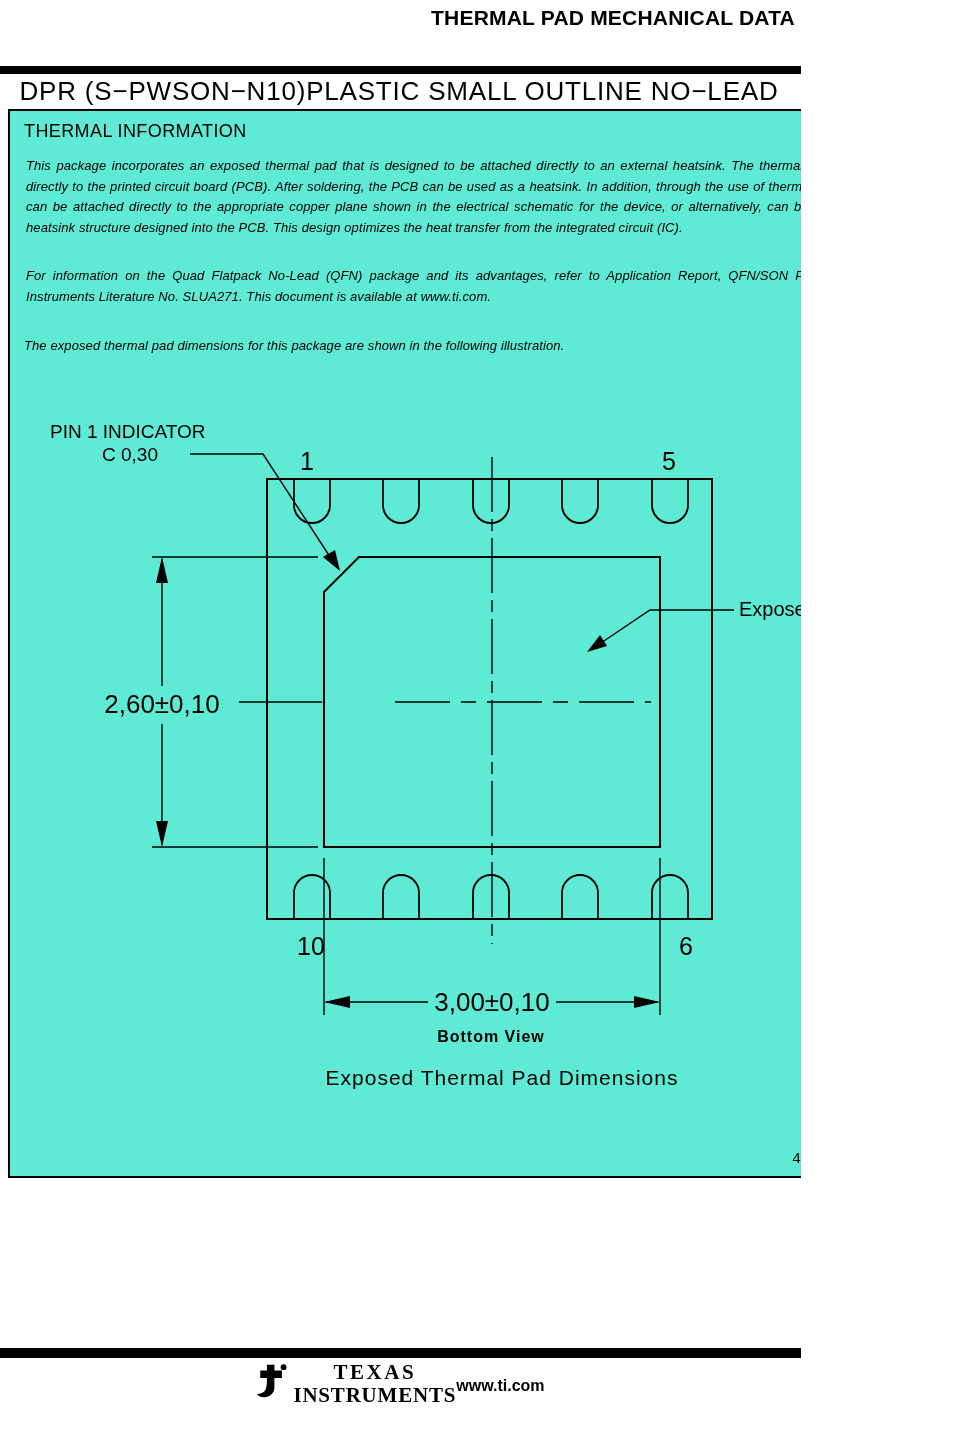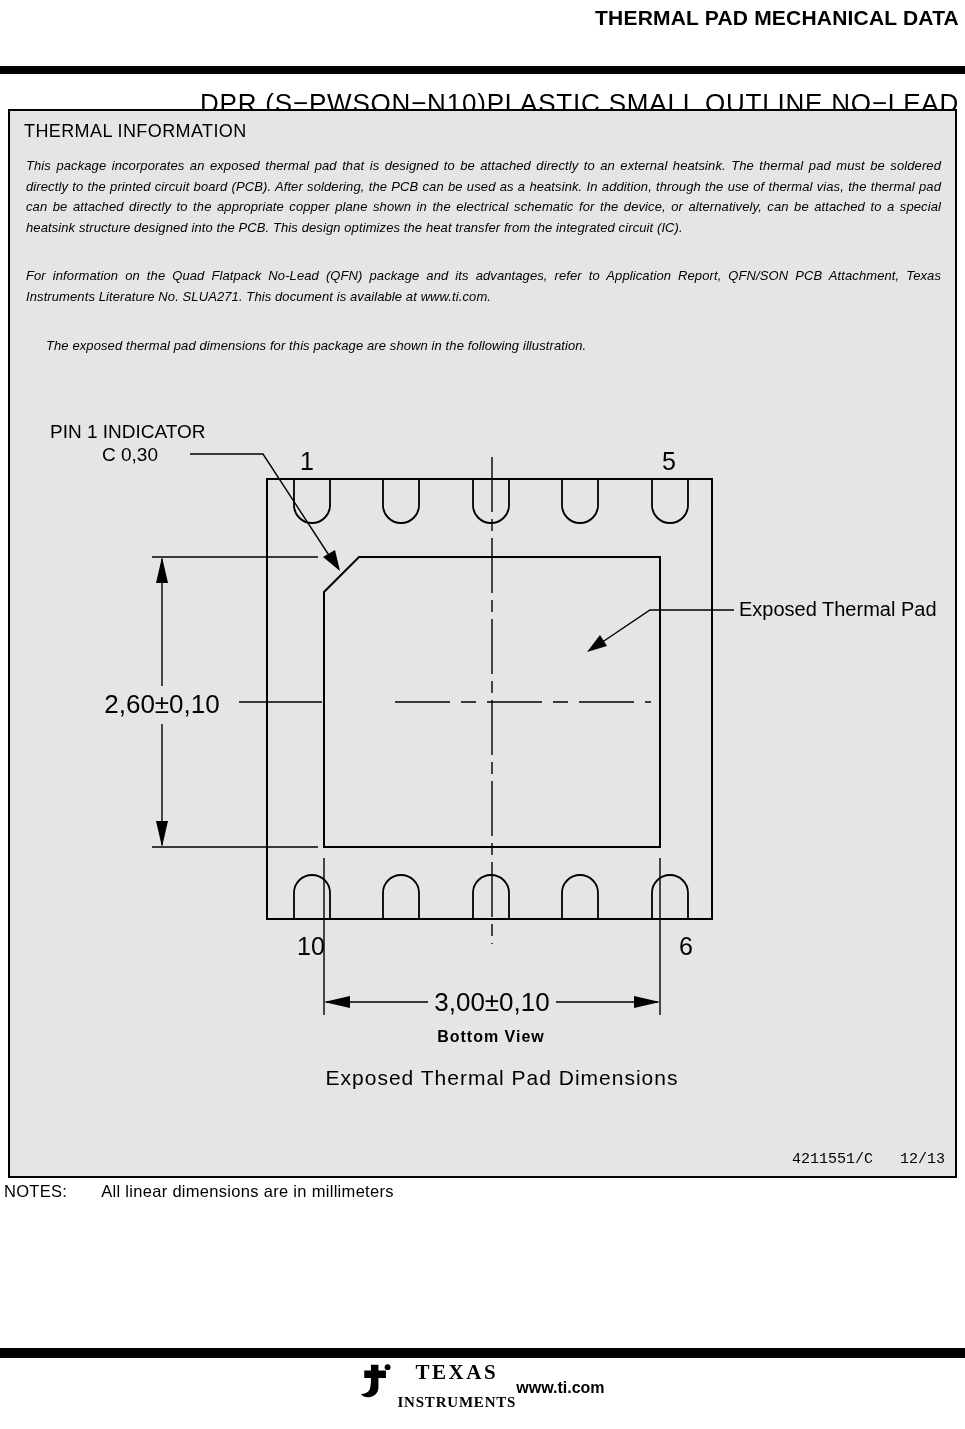--- a/index.html
+++ b/index.html
@@ -1,38 +1,38 @@
 <!DOCTYPE html>
 <html><head>
 <meta charset="utf-8">
 <style>
   * { margin:0; padding:0; box-sizing:border-box; }
   html,body { background:#fff; }
   .page {
-    position:relative; width:965px; height:1429px; background:#fff;
+    position:relative; width:801px; height:1429px; background:#fff;
     font-family:"Liberation Sans", sans-serif; color:#000; overflow:hidden;
   }
   .doc-title { position:absolute; top:6px; right:6px; font-size:21px; font-weight:bold; letter-spacing:0.2px; }
   .top-rule { position:absolute; top:66px; left:0; width:100%; height:8px; background:#000; }
-  .pkg-header { position:absolute; top:88px; left:3px; right:6px; display:flex; justify-content:flex-end; font-size:26px; letter-spacing:0.8px; white-space:pre; }
-  .main-box { position:absolute; top:109px; left:8px; width:949px; height:1069px; border:2px solid #000; background:#e5e5e5; }
+  .pkg-header { position:absolute; top:76px; left:3px; right:6px; display:flex; justify-content:center; font-size:26px; letter-spacing:0.8px; white-space:pre; }
+  .main-box { position:absolute; top:109px; left:8px; width:949px; height:1069px; border:2px solid #000; background:#5eead4; }
   .section-title { margin:10px 0 0 14px; font-size:18px; letter-spacing:0.4px; }
   .body-text { margin:14px 14px 0 16px; font-size:13px; line-height:20.5px; text-align:justify; letter-spacing:0.1px;font-style:italic; }
   .p2 { margin-top:28px; }
-  .p3 { margin-top:29px; text-align:left; margin-left:36px; }
+  .p3 { margin-top:29px; text-align:left; margin-left:14px; }
   .diagram { position:absolute; top:303px; left:0; width:945px; height:700px; }
   .doc-number { position:absolute; right:10px; bottom:8px; font-size:15px; white-space:pre;font-family:Liberation Mono, monospace; }
   .notes { position:absolute; top:1182px; left:4px; font-size:16.5px; letter-spacing:0.3px; }
   .notes-label { margin-right:30px; }
   .bottom-rule { position:absolute; top:1348px; left:0; width:100%; height:10px; background:#000; }
   .footer-logo { position:absolute; top:1362px; left:50%; transform:translateX(-50%); display:flex; align-items:center;text-align:center; }
   .logo-row { display:flex; align-items:flex-start; gap:7px; }
   .brand { font-family:"Liberation Serif", serif; font-weight:bold; line-height:1; }
   .brand-1 { font-size:21px; letter-spacing:2.5px; }
-  .brand-2 { font-size:15px; letter-spacing:0.8px; margin-top:12px; }
+  .brand-2 { font-size:21px; letter-spacing:0.8px; margin-top:2px; }
   .website { font-size:16px; font-weight:bold; margin-top:3px; }
   svg text { font-family:"Liberation Sans", sans-serif; fill:#000; }
   .drawn { stroke:#000; fill:none; }
 </style>
 </head>
 <body>
 
 <div class="page">
 
   <div class="doc-title">THERMAL PAD MECHANICAL DATA</div>
@@ -115,24 +115,20 @@
         <text x="676" y="541" text-anchor="middle" font-size="25">6</text>
 
         <text x="481" y="628" text-anchor="middle" font-size="16" font-weight="bold" letter-spacing="1">Bottom View</text>
         <text x="492" y="671" text-anchor="middle" font-size="21" letter-spacing="1">Exposed Thermal Pad Dimensions</text>
       </svg>
     </div>
 
     <div class="doc-number">4211551/C   12/13</div>
   </div>
 
-  <div class="notes">
-    <span class="notes-label">NOTES:</span>
-    <span class="notes-text">All linear dimensions are in millimeters</span>
-  </div>
 
   <div class="bottom-rule"></div>
 
   <div class="footer-logo">
     <div class="logo-row">
       <svg width="30" height="37" viewBox="0 0 36 42">
         <path d="M12,2 L21,2 L21,9 L30,9 L30,18 L21,18 L21,29 C21,36 16,40 10,41 C6,41.6 2,40 0,37 C5,37.5 10,35 11,30 C11.7,27 12,25 12,22 L12,18 L4,18 L4,9 L12,9 Z" fill="#000"></path>
         <circle cx="32" cy="5" r="3.5" fill="#000"></circle>
       </svg>
       <div class="brand">

